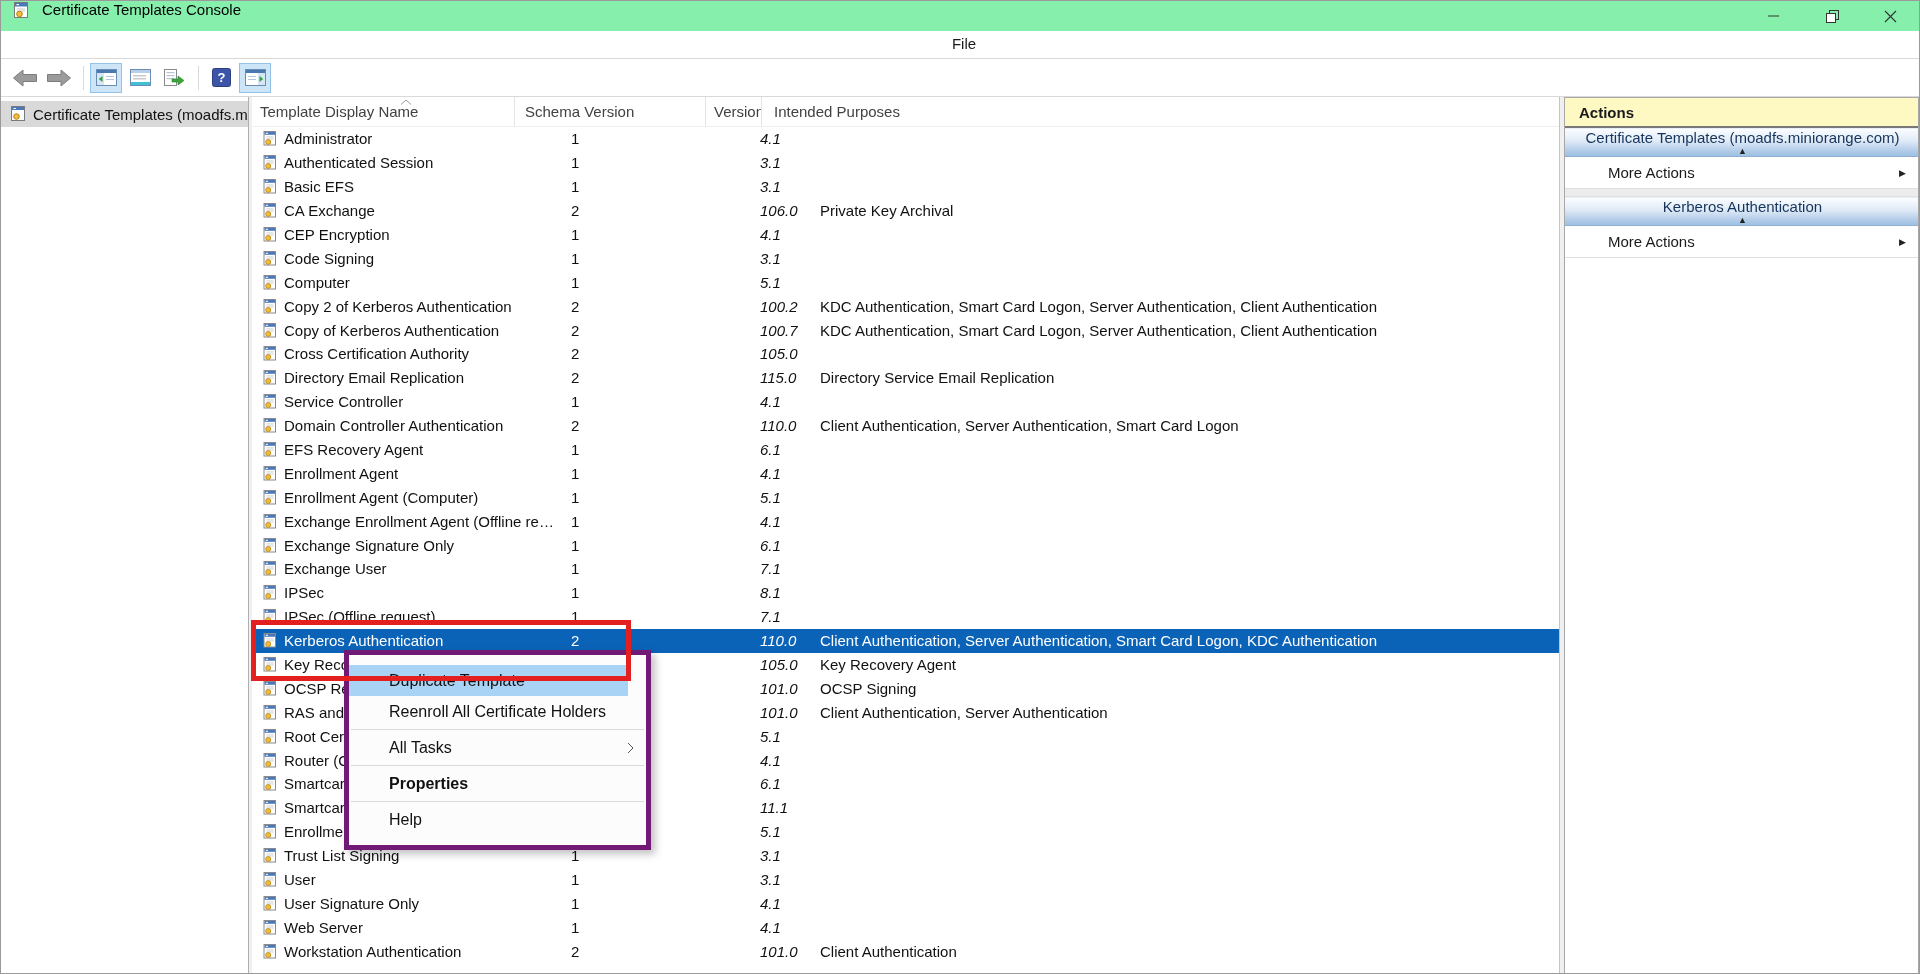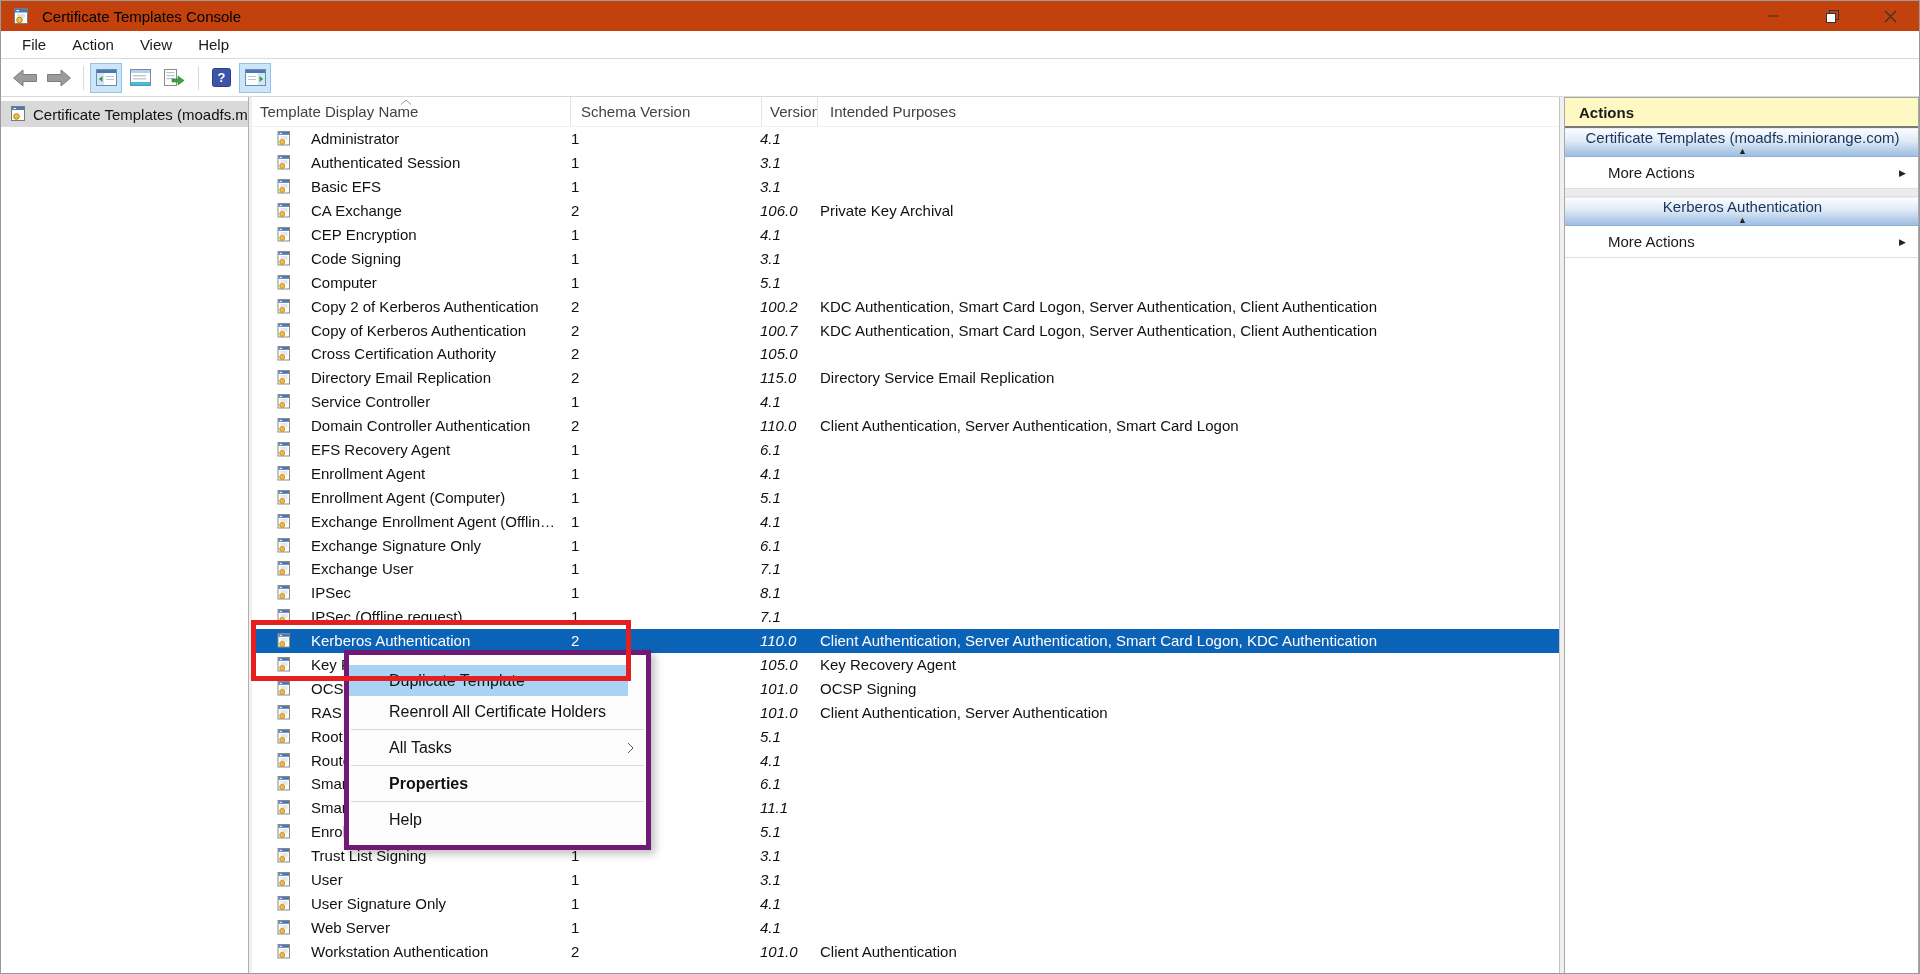--- a/index.html
+++ b/index.html
@@ -3,54 +3,54 @@
 <meta charset="utf-8">
 <style>
   * { margin:0; padding:0; box-sizing:border-box; }
   html,body { width:1920px; height:974px; }
   body {
     font-family:"Liberation Sans","DejaVu Sans",sans-serif;
     font-size:15px; color:#111; background:#fff; position:relative;
     overflow:hidden; border:1px solid #9a9a9a;
   }
   
-  .titlebar { position:absolute; top:0; left:0; width:100%; height:30px; background:#c2410c; display:flex; align-items:center; }
+  .titlebar { position:absolute; top:0; left:0; width:100%; height:30px; background:#86efac; display:flex; align-items:flex-start; }
   .title-icon { margin-left:11px; width:18px; height:18px; flex:none; }
   .title-text { margin-left:12px; font-size:15px; color:#000; }
   .win-controls { margin-left:auto; display:flex; height:30px; }
   .win-btn { width:58px; height:30px; display:flex; align-items:center; justify-content:center; }
   
   .menubar { position:absolute; top:30px; left:0; width:100%; height:28px; background:#fff;
-             border-bottom:1px solid #d9d9d9; display:flex; align-items:center; padding-left:8px; }
+             border-bottom:1px solid #d9d9d9; display:flex; align-items:center; padding-left:8px;flex-direction:column; }
   .menu-item { padding:4px 13px; color:#1a1a1a; }
   
   .toolbar { position:absolute; top:58px; left:0; width:100%; height:38px; background:#fff;
              border-bottom:1px solid #d9d9d9; display:flex; align-items:center; padding-left:8px; }
   .tb-btn { width:32px; height:30px; display:flex; align-items:center; justify-content:center; margin-right:2px; border:1px solid transparent; }
   .tb-btn.pressed { background:#cde6f7; border:1px solid #92c2e8; }
   .tb-sep { width:1px; height:24px; background:#d9d9d9; margin:0 6px; }
   
   .content { position:absolute; top:96px; left:0; width:100%; height:877px; background:#f0f0f0; }
   .tree-pane { position:absolute; top:0; left:0; width:248px; height:100%; background:#fff; border-right:1px solid #b0b0b0; overflow:hidden; }
   .tree-item { margin-top:4px; height:26px; background:#d9d9d9; display:flex; align-items:center; padding-left:9px; white-space:nowrap; overflow:hidden; }
   .tree-item .lbl { margin-left:7px; font-size:15px; }
   .main-pane { position:absolute; top:0; left:251px; width:1308px; height:100%; background:#fff; border-right:1px solid #c4c4c4; overflow:hidden; }
   
   .list-header { position:relative; height:30px; display:flex; border-bottom:1px solid #f0f0f0; color:#424242; }
   .hc { display:flex; align-items:center; border-right:1px solid #e4e4e4; overflow:hidden; white-space:nowrap; }
-  .hc.name { width:319px; padding-left:8px; position:relative; }
+  .hc.name { width:263px; padding-left:8px; position:relative; }
   .hc.schema { width:191px; padding-left:10px; }
   .hc.version { width:56px; padding-left:8px; }
   .hc.purposes { flex:1; padding-left:12px; border-right:none;text-align:center; }
   .sort-caret { position:absolute; left:148px; top:2px; }
   
   .rows { position:relative; }
   .row { height:23.9px; display:flex; align-items:center; white-space:nowrap; }
   .row .c { overflow:hidden; text-overflow:ellipsis; white-space:nowrap; }
-  .row .c.name { width:309px; padding-left:24px; display:flex; align-items:center;gap:13px; }
+  .row .c.name { width:309px; padding-left:10px; display:flex; align-items:center; }
   .row .c.name .nm { overflow:hidden; text-overflow:ellipsis; }
   .row .c.schema { width:191px; padding-left:10px; }
   .row .c.version { width:56px; padding-left:8px;font-style:italic; }
   .row .c.purposes { flex:1; padding-left:12px; }
   .cert-ic { flex:none; width:15px; height:15px; margin-right:7px; display:inline-flex; }
   .row.selected { background:#0b63b8; color:#fff; }
   
   .actions-pane { position:absolute; top:0; left:1563px; right:0; height:100%; background:#fff; border:1px solid #a8a8a8; overflow:hidden; }
   .actions-title { height:30px; display:flex; align-items:center; padding-left:14px; font-weight:bold; color:#1a1a1a; border-bottom:2px solid #787878; background:#fef9c3; }
   .ap-section { height:29px; display:flex; align-items:center; padding:0 12px 0 14px;

